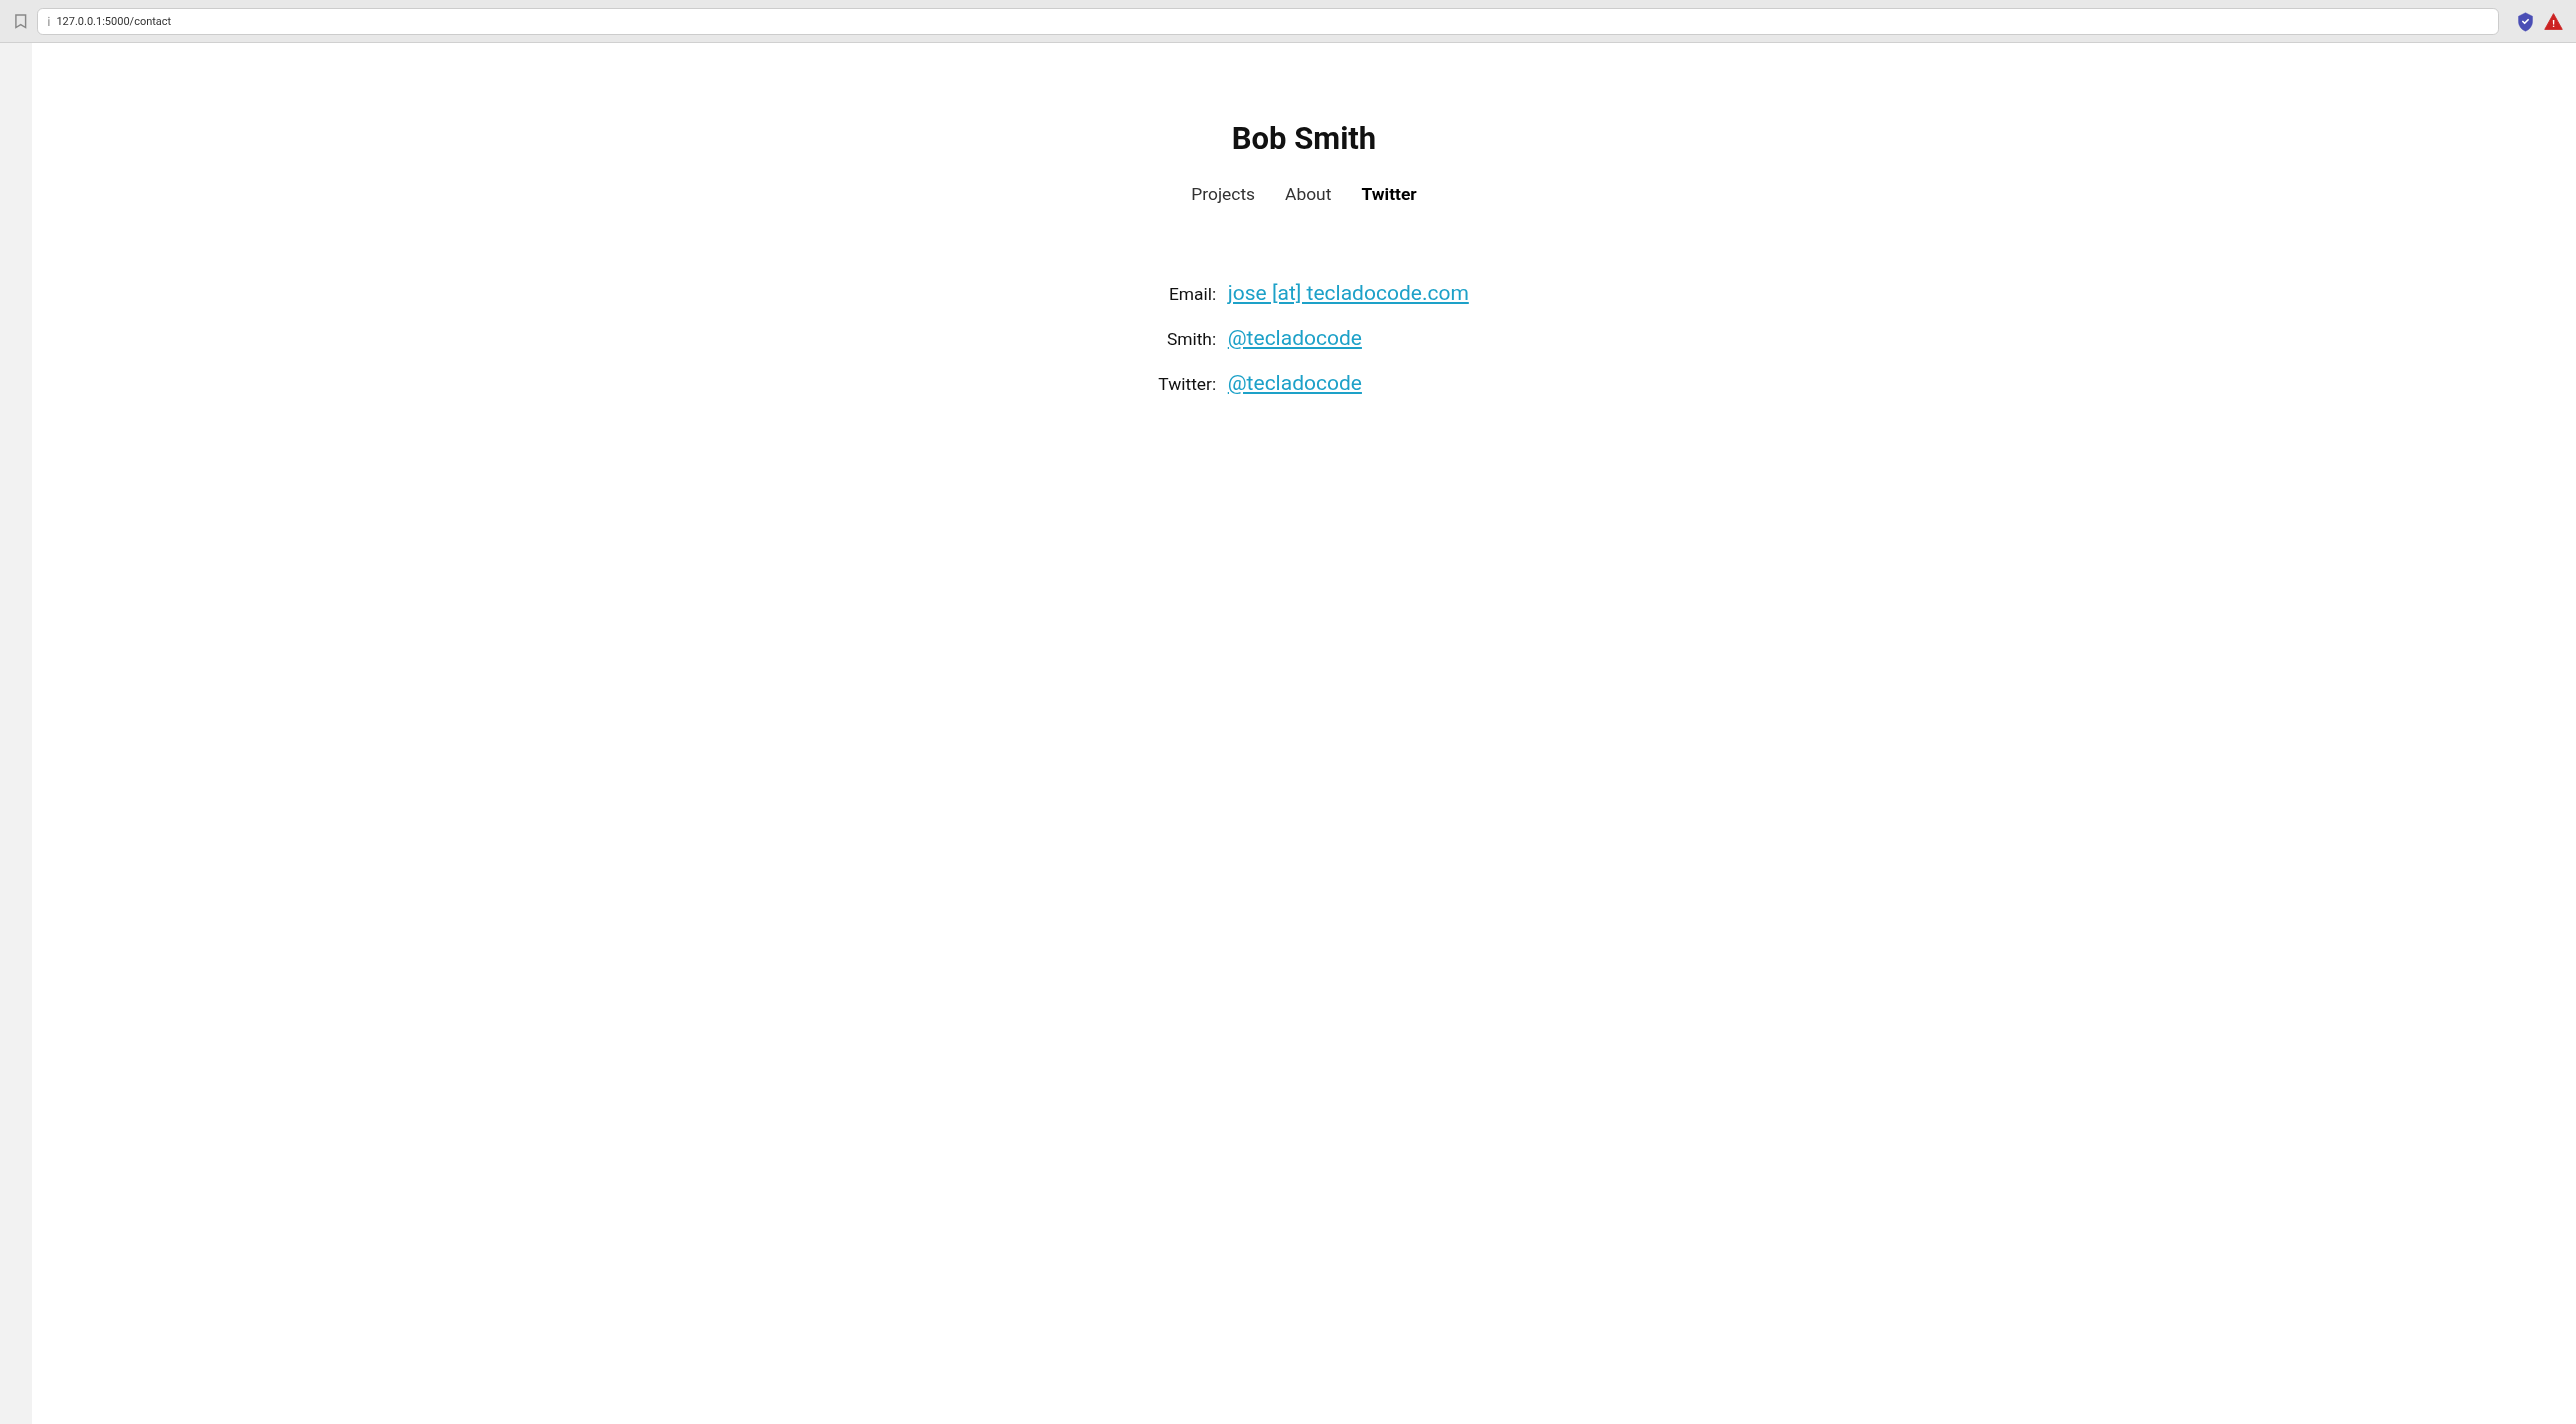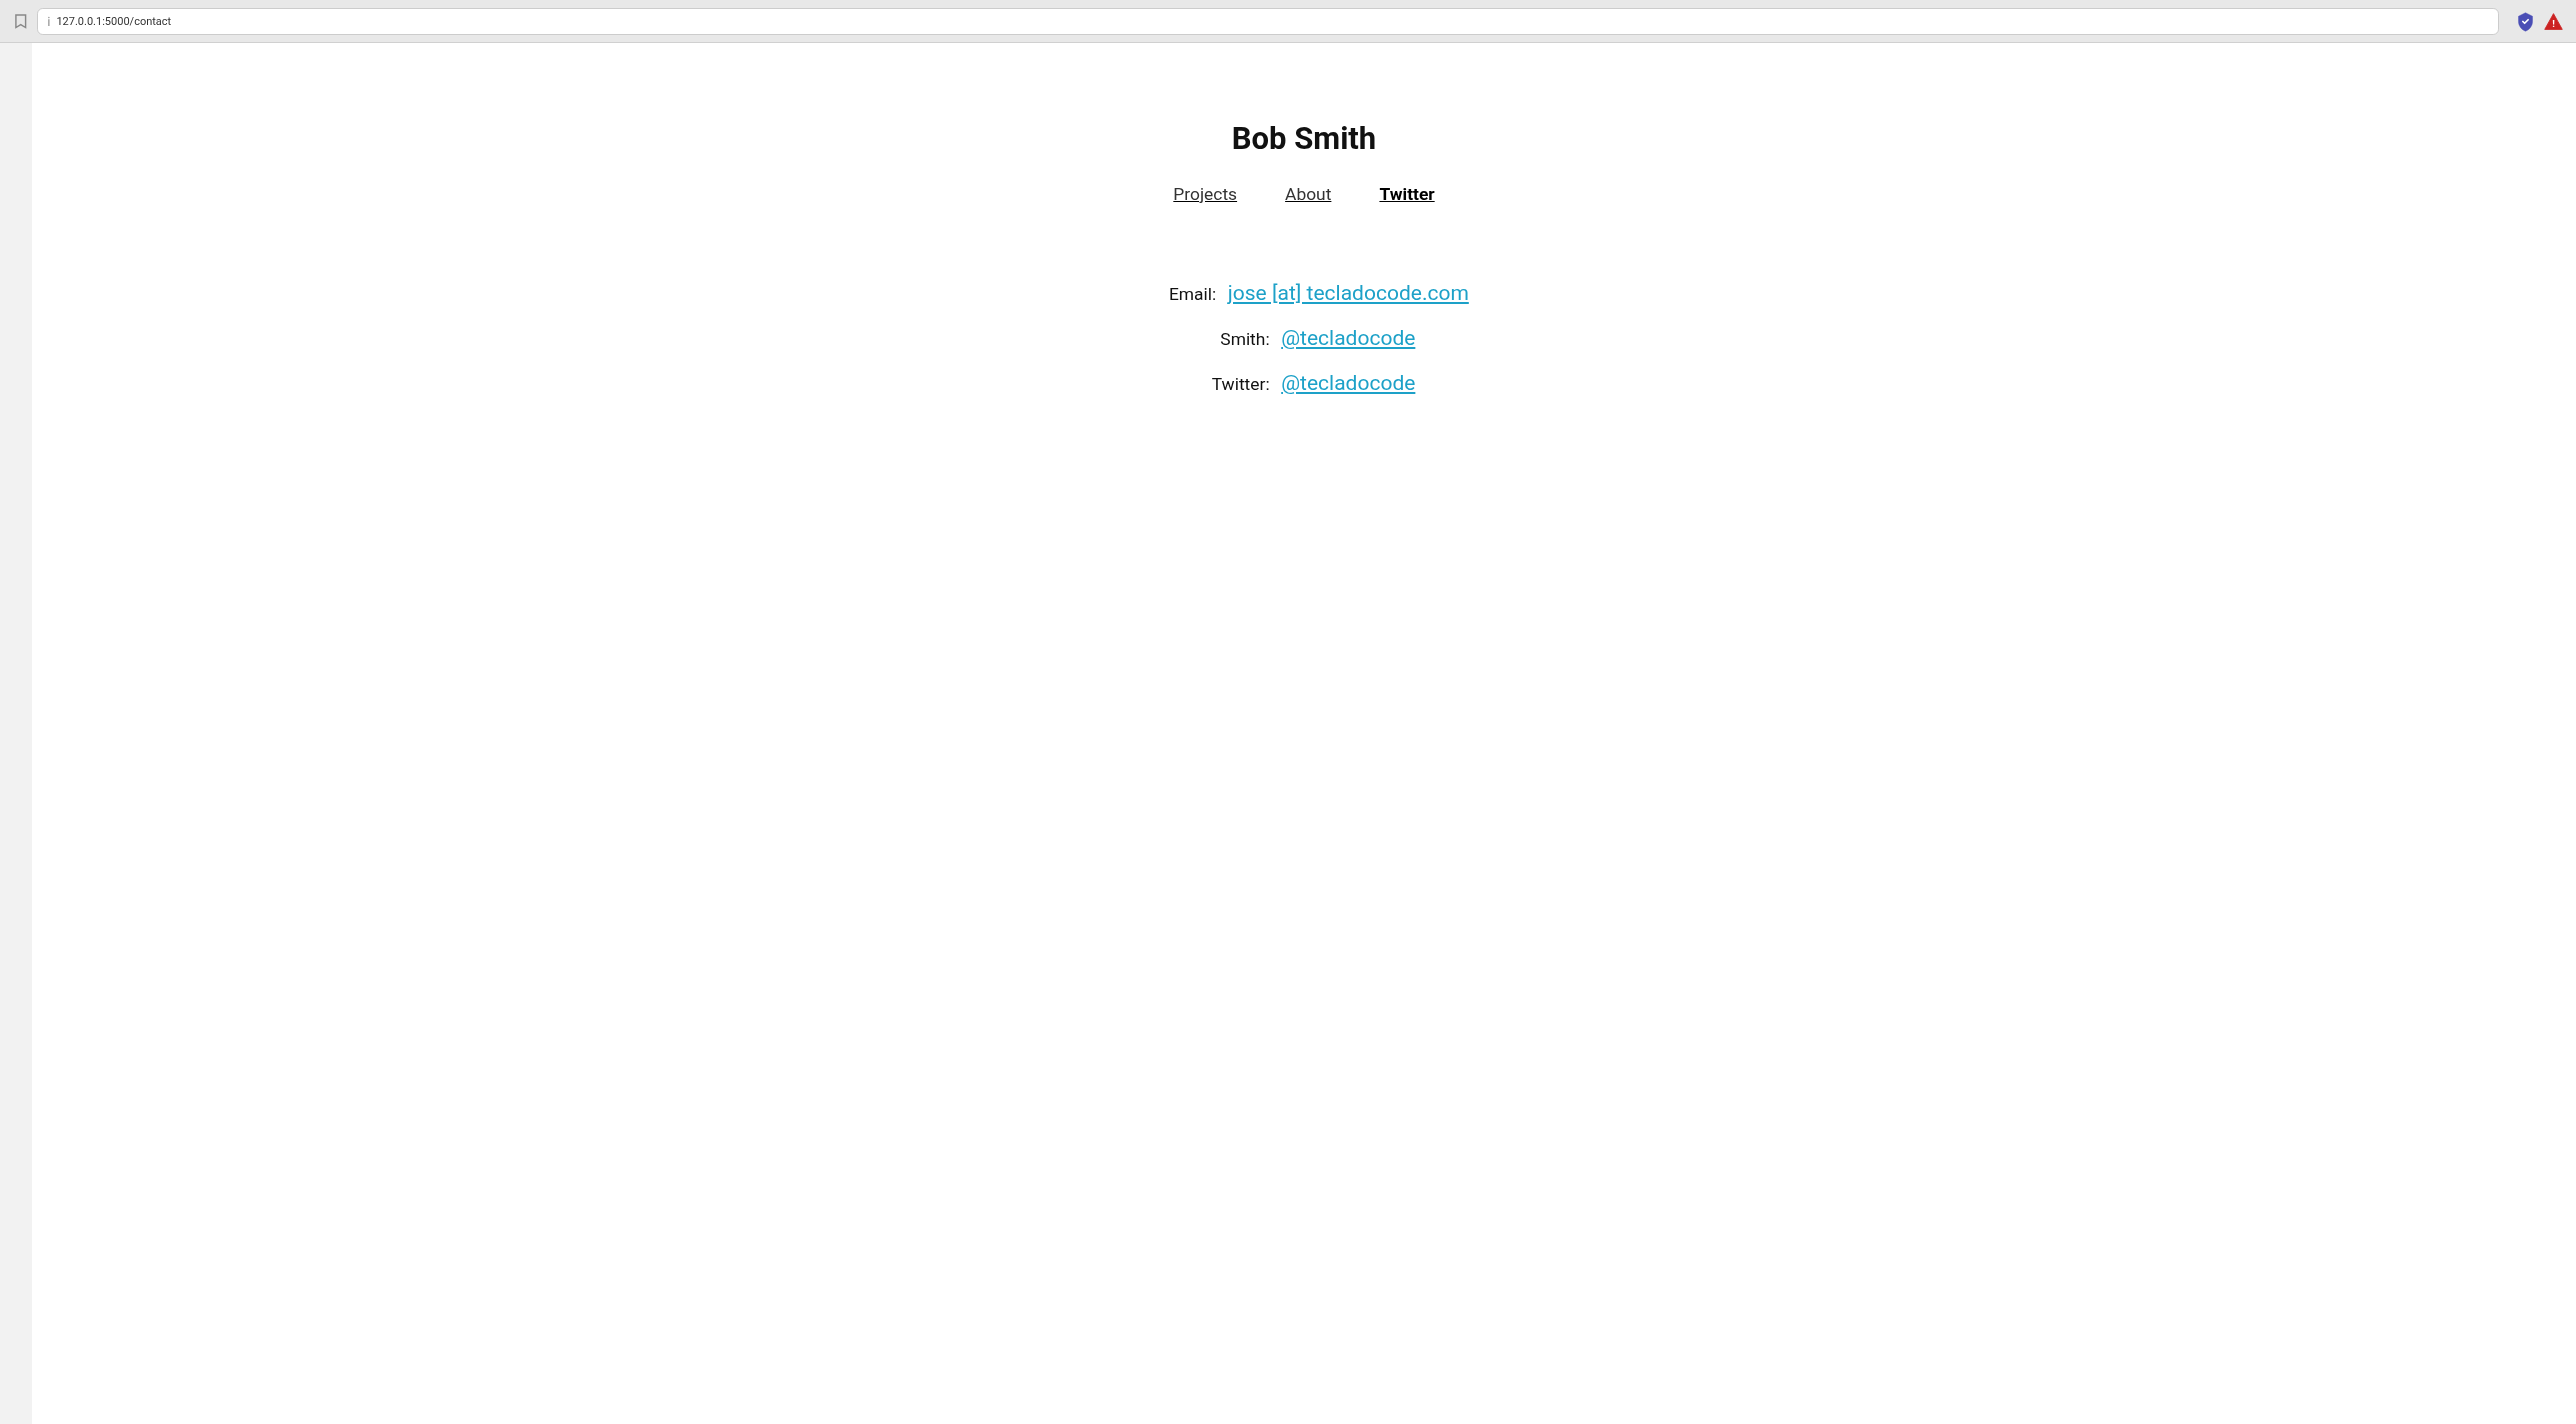--- a/index.html
+++ b/index.html
@@ -89,23 +89,22 @@
 
     .site-title {
       font-size: 31px;
       font-weight: 700;
       color: #111;
       margin-bottom: 27px;
     }
 
     .nav {
       display: flex;
-      gap: 48px;
+      gap: 30px;
       margin-bottom: 58px;
-      text-decoration: underline;
     }
 
     .nav-link {
       font-size: 17.4px;
       color: #333;
       text-decoration: none;
       font-weight: 400;
     }
 
     .nav-link.active {
@@ -118,21 +117,20 @@
       flex-direction: column;
       gap: 21px;
       margin-top: 19.3px;
     }
 
     .contact-row {
       display: flex;
       align-items: baseline;
       gap: 11.6px;
       font-size: 17.4px;
-      justify-content: center;
     }
 
     .contact-label {
       color: #111;
       font-weight: 400;
       min-width: 77px;
       text-align: right;
     }
 
     .contact-link {

